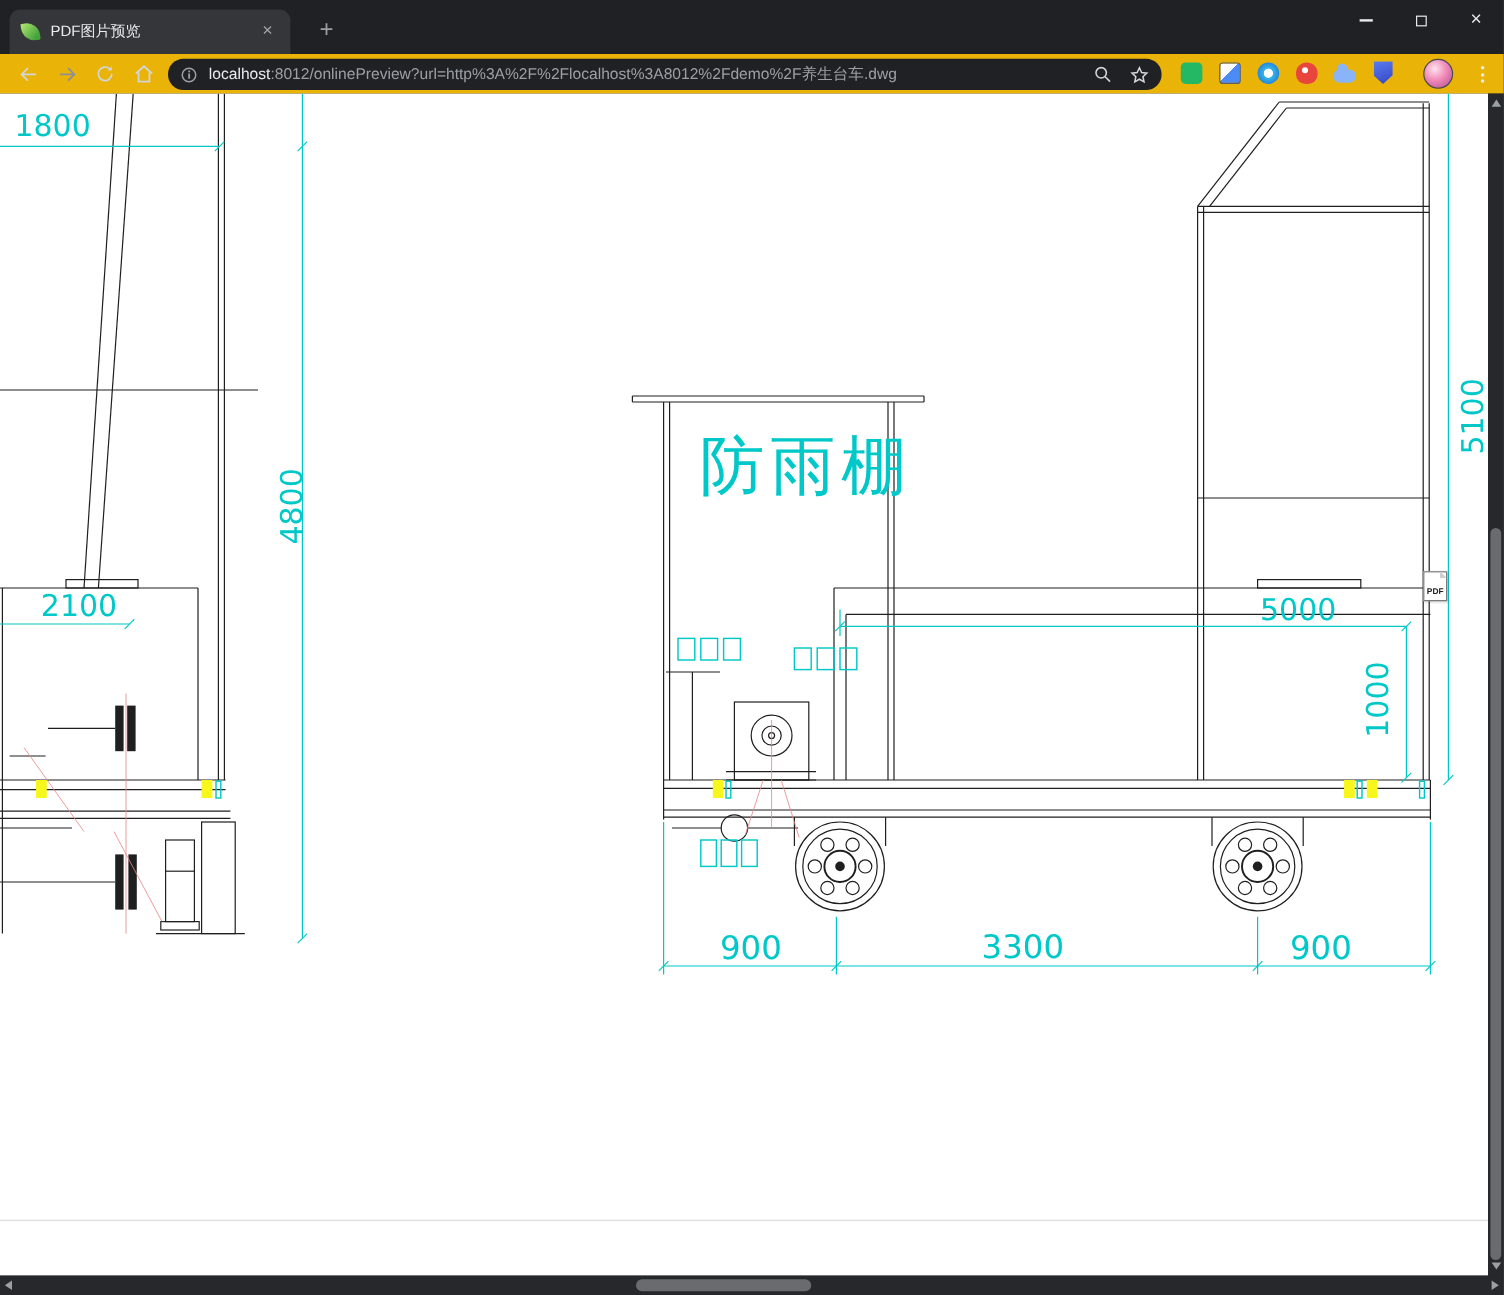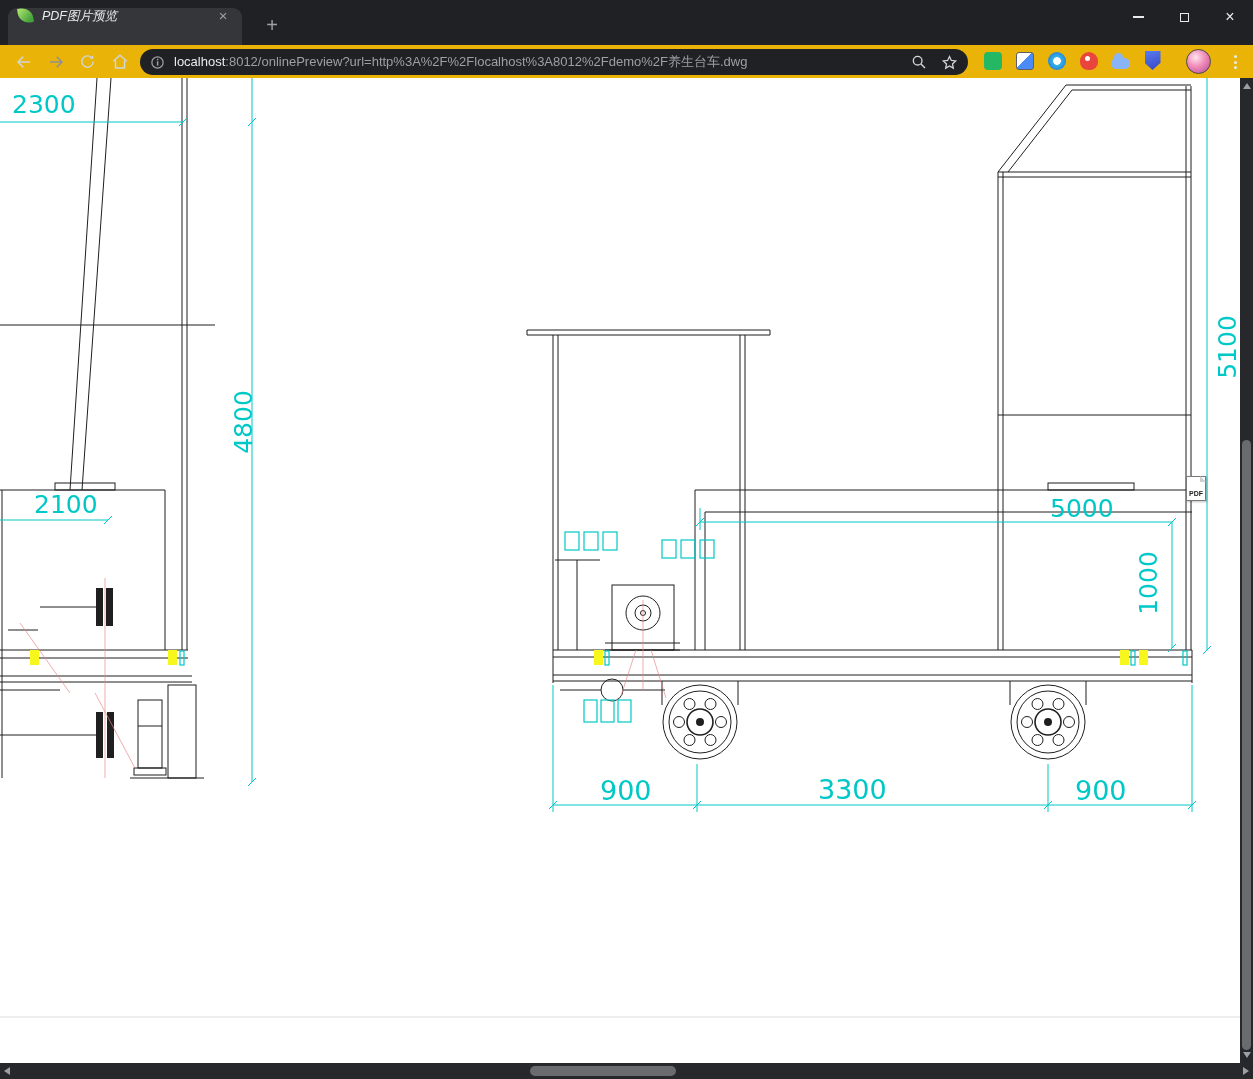--- a/index.html
+++ b/index.html
@@ -2,21 +2,21 @@
 <html><head>
 <meta charset="utf-8">
 <style>
   * { margin:0; padding:0; box-sizing:border-box; }
   html,body { width:1253px; height:1079px; overflow:hidden; background:#202124;
               font-family:"Liberation Sans", sans-serif; }
 
   
   #titlebar { position:absolute; left:0; top:0; width:1253px; height:45px; background:#202124; }
   #tab { position:absolute; left:8px; top:8px; width:234px; height:37px; background:#35363a;
-         border-radius:9px 9px 0 0; display:flex; align-items:flex-start; padding:0 10px;font-style:italic; }
+         border-radius:9px 9px 0 0; display:flex; align-items:center; padding:0 10px; }
   .favicon { width:15px; height:15px; flex:0 0 auto; margin-right:9px;
              background:linear-gradient(135deg,#a6e06a 10%,#46a33c 80%);
              border-radius:0 75% 8% 75%; transform:rotate(-8deg); }
   .tab-title { color:#e8eaed; font-size:12.5px; flex:1 1 auto; white-space:nowrap;
                overflow:hidden; text-overflow:ellipsis; }
   .tab-close { color:#9aa0a6; font-size:15px; line-height:15px; width:18px; height:18px;
                text-align:center; border-radius:50%; flex:0 0 auto; }
   #new-tab { position:absolute; left:258px; top:12px; width:28px; height:28px; color:#9aa0a6;
              font-size:20px; line-height:26px; text-align:center; border-radius:50%; }
   #win-controls { position:absolute; right:0; top:0; height:34px; display:flex; }
@@ -330,29 +330,30 @@
       <rect x="30" y="572" width="9" height="15"></rect>
         <rect x="168" y="572" width="9" height="15"></rect>
       <rect x="594" y="572" width="9" height="15"></rect>
         <rect x="1120" y="572" width="9" height="15"></rect>
       <rect x="1139" y="572" width="9" height="15"></rect>
     </g>
     <line x1="0" y1="939" x2="1240" y2="939" stroke="#dcdcdc" stroke-width="1"></line>
   </svg>
 
   
-  <div class="cad-label" style="left:12px;top:14px;font-size:25px">2300</div>
+  <div class="cad-label" style="left:12px;top:14px;font-size:25px">1800</div>
   <div class="cad-label vlabel" style="left:243px;top:344px;font-size:25px">4800</div>
   <div class="cad-label" style="left:34px;top:414px;font-size:25px">2100</div>
   <div class="cad-label vlabel" style="left:1227px;top:269px;font-size:25px">5100</div>
   <div class="cad-label" style="left:1050px;top:418px;font-size:25px">5000</div>
   <div class="cad-label vlabel" style="left:1148px;top:505px;font-size:25px">1000</div>
   <div class="cad-label" style="left:600px;top:699px;font-size:27px">900</div>
   <div class="cad-label" style="left:818px;top:698px;font-size:27px">3300</div>
   <div class="cad-label" style="left:1075px;top:699px;font-size:27px">900</div>
+  <div class="cad-label" id="shelter-label" style="left:583px;top:284px">防雨棚</div>
 
   
   <div id="pdf-float">
       <span>PDF</span>
     </div>
 </div>
 
 <div id="vscroll">
   <div class="varrow" id="varrow-up"></div>
   <div id="vthumb"></div>

